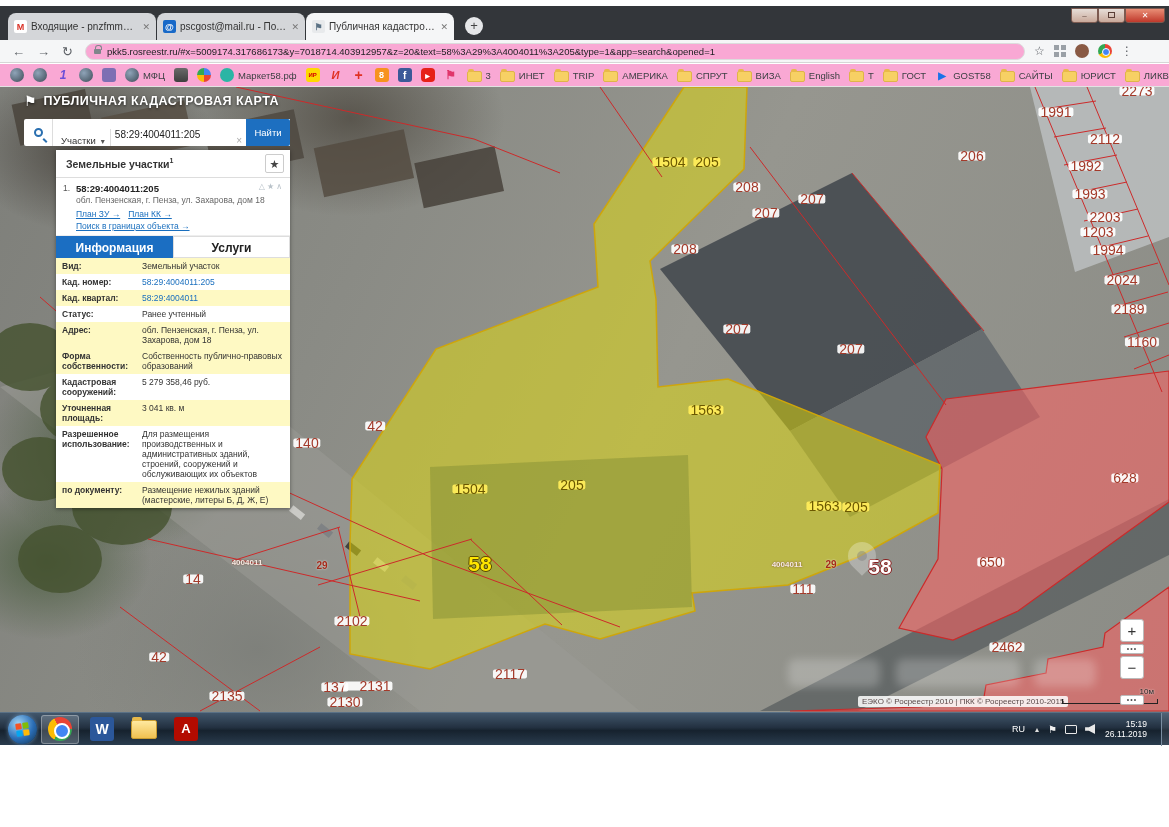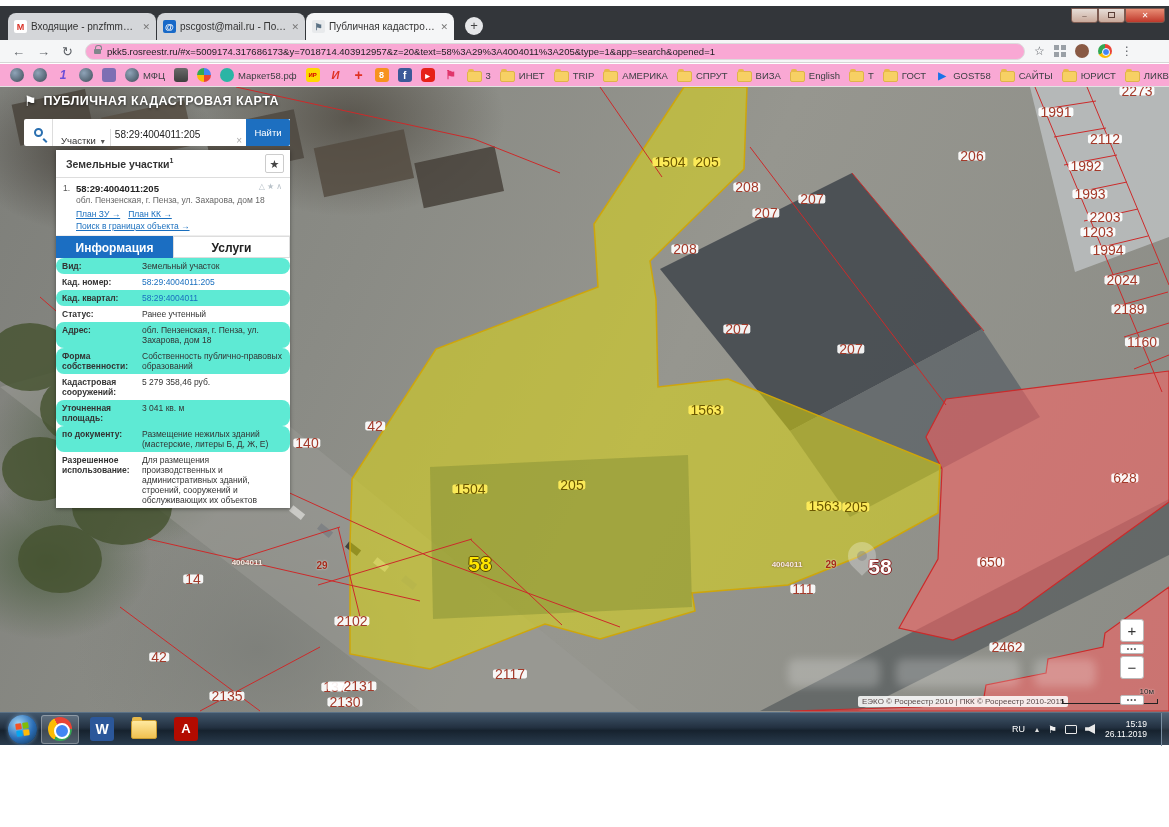--- a/index.html
+++ b/index.html
@@ -118,21 +118,21 @@
   .p-idx{position:absolute;left:7px;top:5px;color:#555;}
   .p-cad{font-weight:bold;font-size:9.5px;color:#222;}
   .p-icons{position:absolute;right:6px;top:4px;color:#b9c2c9;font-size:8px;letter-spacing:2px;}
   .p-addr{color:#666;margin-top:1px;line-height:10px;}
   .p-links{margin-top:4px;display:flex;flex-wrap:wrap;gap:2px 8px;}
   .p-link{color:#1a6fbe;text-decoration:underline;white-space:nowrap;}
   .p-tabs{display:flex;height:22px;}
   .p-tab{flex:1;text-align:center;line-height:22px;font-size:12px;font-weight:bold;background:#fff;color:#222;border:1px solid #ddd;}
   .p-tab.on{background:#1b6ec2;color:#fff;border-color:#1b6ec2;}
   .frow{display:flex;padding:3px 6px;line-height:10px;}
-  .frow.alt{background:#5eead4;border-radius:8px;}
+  .frow.alt{background:#fef9c3;}
   .flabel{width:80px;flex:none;font-weight:bold;color:#333;padding-right:4px;}
   .fvalue{flex:1;color:#333;}
   .fvalue.flink{color:#1a6fbe;}
 
   .attrib{position:absolute;left:858px;top:609px;background:rgba(255,255,255,.85);color:#5a4a4a;font-size:8px;
           padding:1px 4px;border-radius:2px;white-space:nowrap;}
   .scalewrap{position:absolute;left:1062px;top:600px;width:98px;}
   .scalelabel{position:absolute;right:6px;top:0;font-size:8px;color:#222;text-shadow:0 0 2px #fff;}
   .scalebar{position:absolute;left:0;top:12px;width:96px;height:5px;border:1px solid #222;border-top:none;}
   .zctrl{position:absolute;left:1120px;top:532px;width:24px;}
@@ -420,21 +420,21 @@
         <span class="wlab" style="left: 737px; top: 242px;">207</span>
         <span class="wlab" style="left: 851px; top: 262px;">207</span>
         <span class="wlab" style="left: 307px; top: 356px; text-align: center;">140</span>
         <span class="wlab" style="left: 375px; top: 339px;">42</span>
         <span class="wlab" style="left: 150px; top: 389px;">47</span>
         <span class="wlab" style="left: 193px; top: 492px;">14</span>
         <span class="wlab" style="left: 352px; top: 534px;">2102</span>
         <span class="wlab" style="left: 159px; top: 570px;">42</span>
         <span class="wlab" style="left: 227px; top: 609px;">2135</span>
         <span class="wlab" style="left: 335px; top: 600px;">137</span>
-        <span class="wlab" style="left: 352px; top: 599px; padding-left: 16px;">2131</span>
+        <span class="wlab" style="left: 368px; top: 599px; padding-left: 16px;">2131</span>
         <span class="wlab" style="left: 345px; top: 615px;">2130</span>
         <span class="wlab" style="left: 510px; top: 587px;">2117</span>
         <span class="wlab" style="left: 803px; top: 502px;">111</span>
         <span class="wlab" style="left: 991px; top: 475px;">650</span>
         <span class="wlab" style="left: 1125px; top: 391px;">628</span>
         <span class="wlab" style="left: 1007px; top: 560px;">2462</span>
         <span class="ylab" style="left: 670px; top: 75px;">1504</span>
         <span class="ylab" style="left: 707px; top: 75px;">205</span>
         <span class="ylab" style="left: 706px; top: 323px;">1563</span>
         <span class="ylab" style="left: 572px; top: 398px;">205</span>
@@ -519,27 +519,27 @@
             <div class="fvalue">Собственность публично-правовых образований</div>
           </div>
           <div class="frow">
             <div class="flabel">Кадастровая сооружений:</div>
             <div class="fvalue">5 279 358,46 руб.</div>
           </div>
           <div class="frow alt">
             <div class="flabel">Уточненная площадь:</div>
             <div class="fvalue">3 041 кв. м</div>
           </div>
+          <div class="frow">
+            <div class="flabel">Разрешенное использование:</div>
+            <div class="fvalue">Для размещения производственных и административных зданий, строений, сооружений и обслуживающих их объектов</div>
+          </div>
           <div class="frow alt">
             <div class="flabel">по документу:</div>
             <div class="fvalue">Размещение нежилых зданий (мастерские, литеры Б, Д, Ж, Е)</div>
-          </div>
-          <div class="frow">
-            <div class="flabel">Разрешенное использование:</div>
-            <div class="fvalue">Для размещения производственных и административных зданий, строений, сооружений и обслуживающих их объектов</div>
           </div>
         </div>
     </div>
 
     <div class="attrib">ЕЭКО © Росреестр 2010 | ПКК © Росреестр 2010-2015</div>
     <div class="scalewrap">
       <span class="scalelabel">10м</span>
       <span class="scalebar"></span>
     </div>
     <div class="zctrl">

